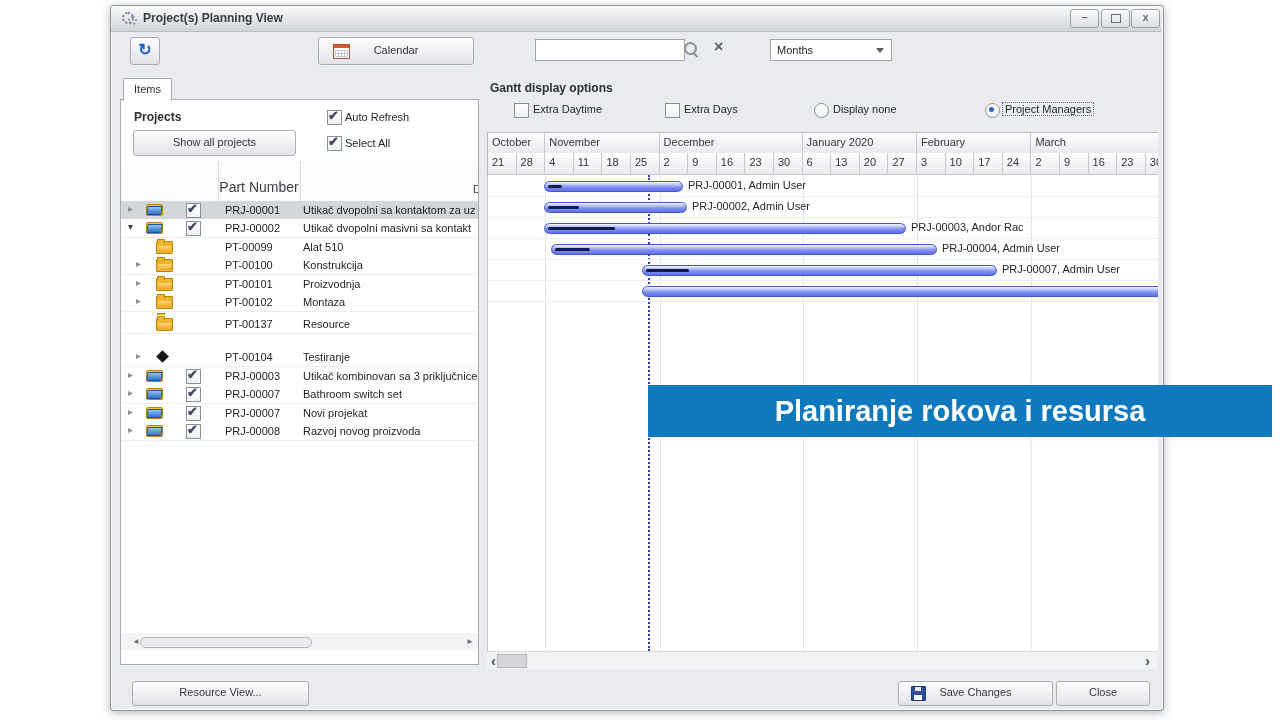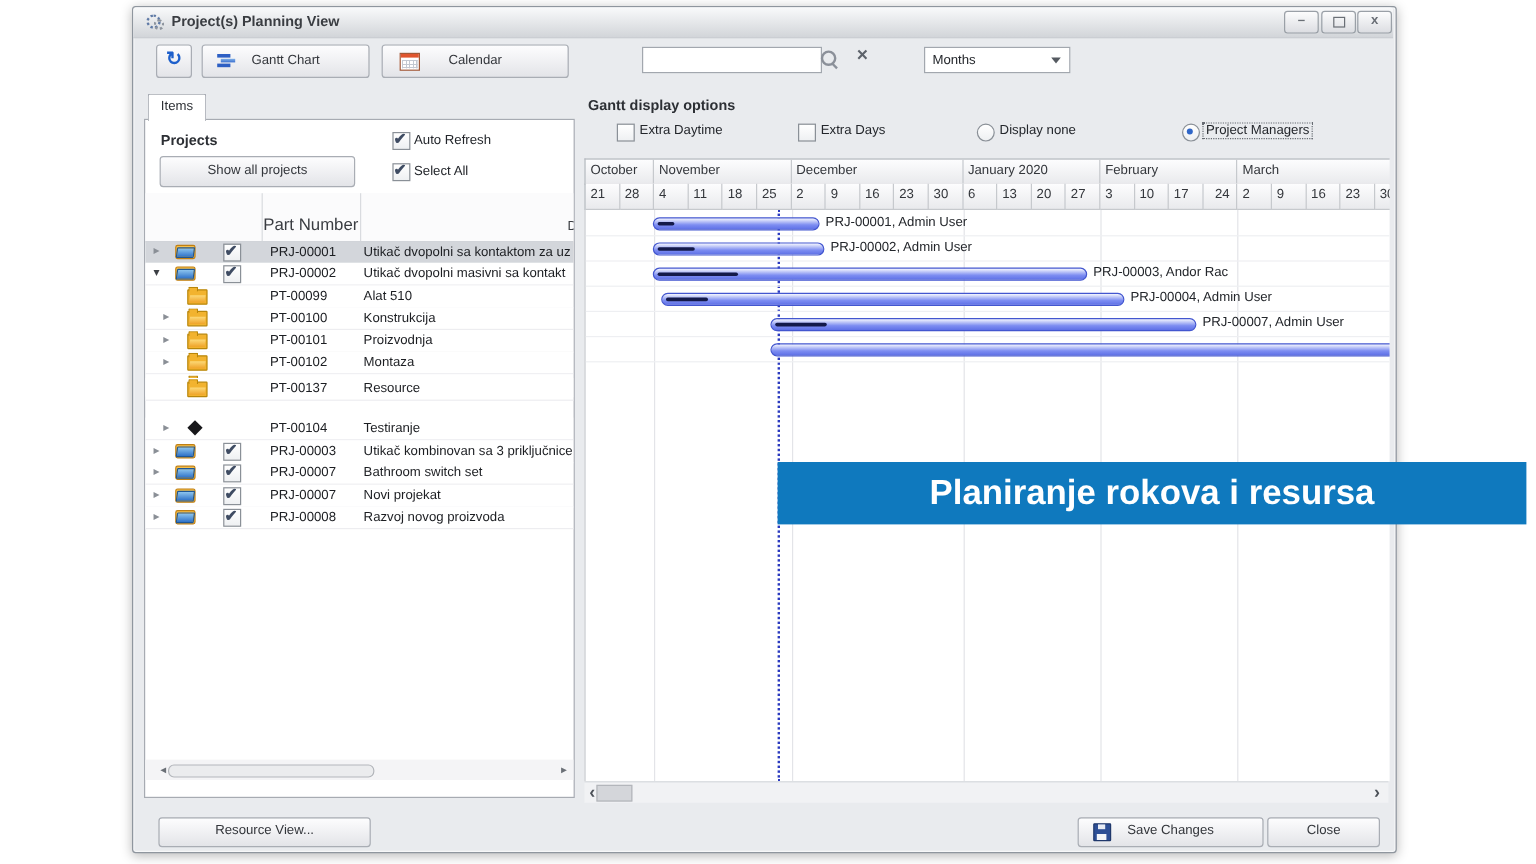--- a/index.html
+++ b/index.html
@@ -123,24 +123,20 @@
 
   <div class="titlebar">
     <span class="ico-app"></span>
     <span class="title-text">Project(s) Planning View</span>
   </div>
   <div class="winbtn" style="left:1070px;">–</div>
   <div class="winbtn" style="left:1101px;"><span class="sq"></span></div>
   <div class="winbtn" style="left:1131px;">x</div>
 
   <div class="btn btn-refresh">↻</div>
-  <div class="btn btn-gantt">
-    <span class="ico-ganttbars"></span>
-    <span>Gantt Chart</span>
-  </div>
   <div class="btn btn-cal">
     <span class="ico-calendar"></span>
     <span>Calendar</span>
   </div>
   <input class="search-input" value="" style="">
   <span class="ico-search"></span>
   <span class="ico-clear">×</span>
   <div class="select-box">
     <span>Months</span>
     <span class="select-arrow"></span>
@@ -294,21 +290,21 @@
       <div class="wcell" style="left: 228.8px; width: 28.6px;">16</div>
       <div class="wcell" style="left: 257.4px; width: 28.6px;">23</div>
       <div class="wcell" style="left: 286px; width: 28.6px;">30</div>
       <div class="wcell" style="left: 314.6px; width: 28.6px;">6</div>
       <div class="wcell" style="left: 343.2px; width: 28.6px;">13</div>
       <div class="wcell" style="left: 371.8px; width: 28.6px;">20</div>
       <div class="wcell" style="left: 400.4px; width: 28.6px;">27</div>
       <div class="wcell" style="left: 429px; width: 28.6px;">3</div>
       <div class="wcell" style="left: 457.6px; width: 28.6px;">10</div>
       <div class="wcell" style="left: 486.2px; width: 28.6px;">17</div>
-      <div class="wcell" style="left: 514.8px; width: 28.6px; text-align: center;">24</div>
+      <div class="wcell" style="left: 514.8px; width: 28.6px;">24</div>
       <div class="wcell" style="left: 543.4px; width: 28.6px;">2</div>
       <div class="wcell" style="left: 572px; width: 28.6px;">9</div>
       <div class="wcell" style="left: 600.6px; width: 28.6px;">16</div>
       <div class="wcell" style="left: 629.2px; width: 28.6px;">23</div>
       <div class="wcell" style="left: 657.8px; width: 28.6px;">30</div>
     </div>
 
   <div id="chart-body">
     <div id="today-line" style="left: 160px;"></div>
   <div class="mline" style="left: 57.2px;"></div>

